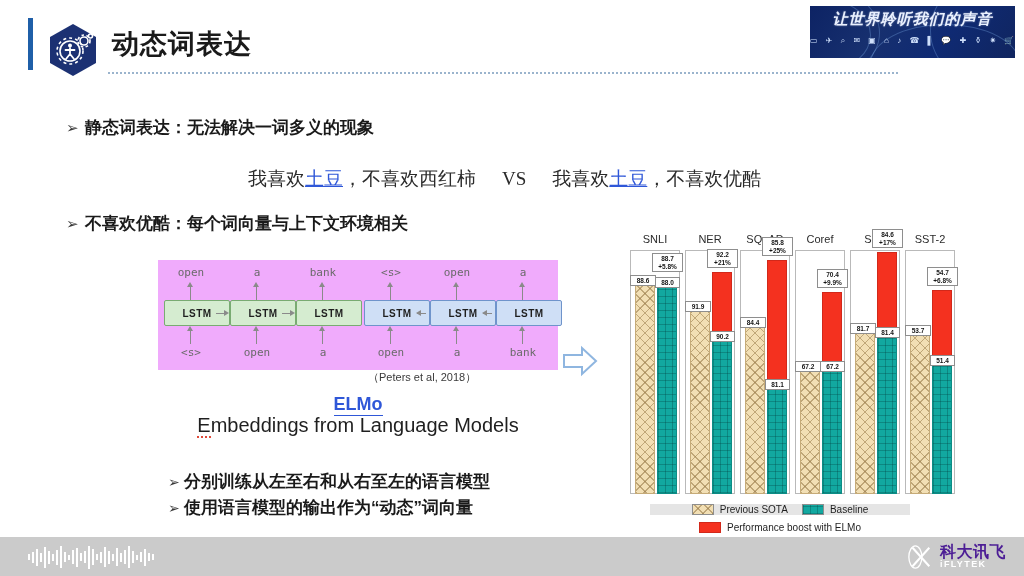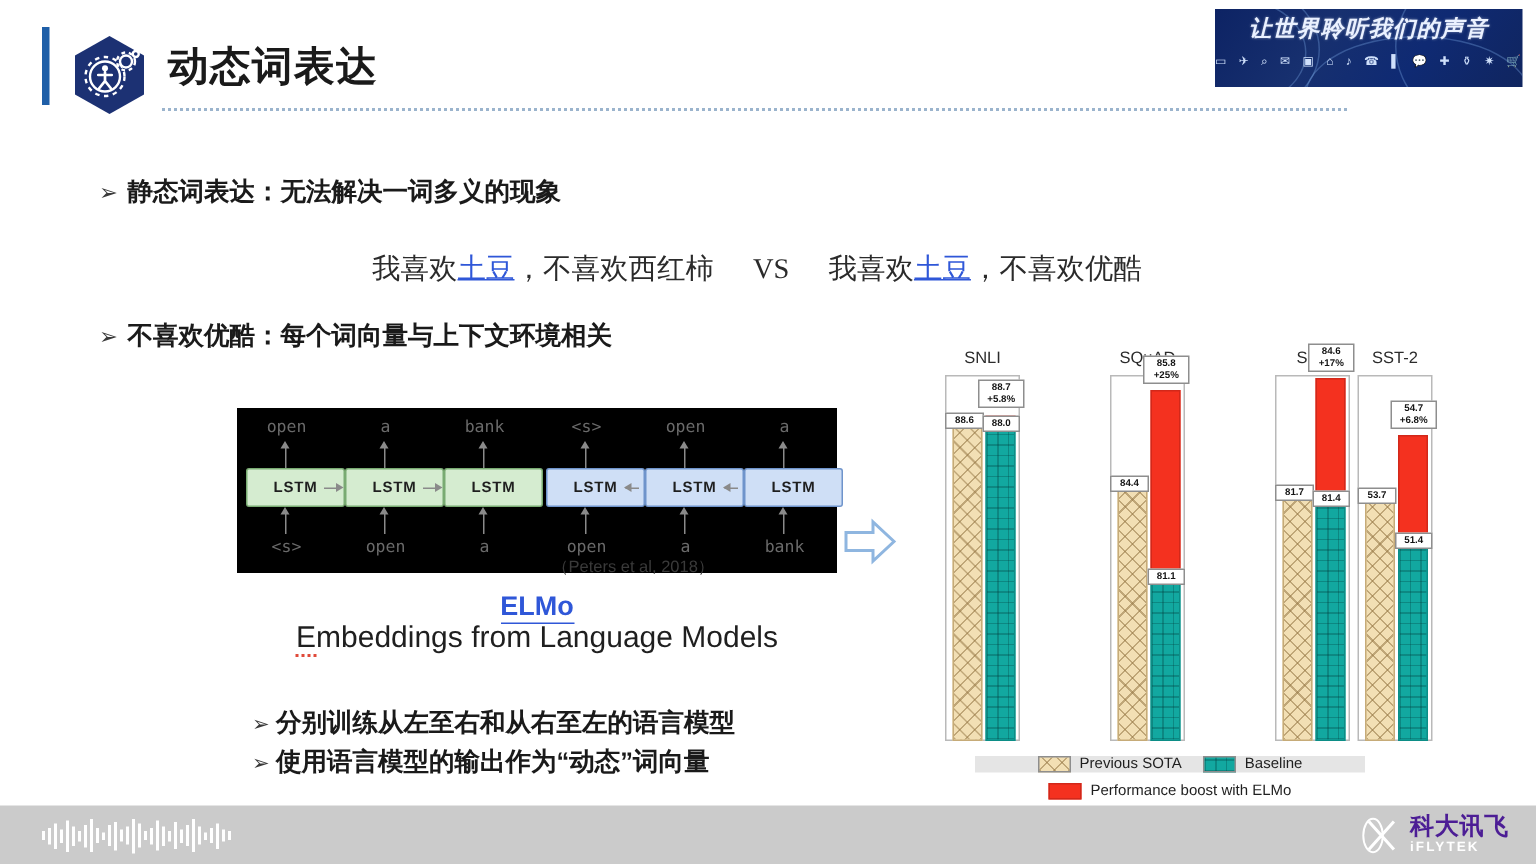--- a/index.html
+++ b/index.html
@@ -65,22 +65,22 @@
   #example-line {
     position: absolute; left: 248px; top: 166px;
     font-family: "Liberation Serif", "DejaVu Serif", serif;
     font-size: 19px; color: #2b2b2b; white-space: nowrap;
   }
   .kw-blue { color: #2f57d8; text-decoration: underline; }
   .vs-gap { display: inline-block; width: 26px; }
 
   
   #lstm-panel {
-    position: absolute; left: 158px; top: 272px; width: 400px; height: 110px;
-    background: #000000;
+    position: absolute; left: 158px; top: 260px; width: 400px; height: 110px;
+    background: #f0abfc;
   }
   .tok {
     position: absolute; font-family: "DejaVu Sans Mono", monospace;
     font-size: 11px; color: #6a6a6a; text-align: center; width: 54px;
   }
   .lstm-box {
     position: absolute; width: 66px; height: 26px; border-radius: 2px;
     font-size: 10px; font-weight: bold; color: #1f1f1f;
     display: flex; align-items: center; justify-content: center;
     letter-spacing: .5px;
@@ -345,32 +345,52 @@
     <div class="task-label">SNLI</div>
     <div class="task-frame"></div>
     <div class="bar-sota" style="height:216.3px;"></div>
     <div class="bar-base" style="height:214.8px;"></div>
     <div class="bar-boost" style="bottom:214.8px; height:1.7px;"></div>
     <div class="val-tag tag-sota" style="bottom:208px;">88.6</div>
     <div class="val-tag tag-base" style="bottom:206px;">88.0</div>
     <div class="val-tag tag-elmo" style="bottom:222px;"><span>88.7</span><br><span>+5.8%</span></div>
   </div>
 
+  <div class="task-group" style="left:71px;">
+    <div class="task-label">NER</div>
+    <div class="task-frame"></div>
+    <div class="bar-sota" style="height:190px;"></div>
+    <div class="bar-base" style="height:160px;"></div>
+    <div class="bar-boost" style="bottom:160px; height:62px;"></div>
+    <div class="val-tag tag-sota" style="bottom:182px;">91.9</div>
+    <div class="val-tag tag-base" style="bottom:152px;">90.2</div>
+    <div class="val-tag tag-elmo" style="bottom:226px;"><span>92.2</span><br><span>+21%</span></div>
+  </div>
 
   <div class="task-group" style="left:126px;">
     <div class="task-label">SQuAD</div>
     <div class="task-frame"></div>
     <div class="bar-sota" style="height:174px;"></div>
     <div class="bar-base" style="height:112px;"></div>
     <div class="bar-boost" style="bottom:112px; height:122px;"></div>
     <div class="val-tag tag-sota" style="bottom:166px;">84.4</div>
     <div class="val-tag tag-base" style="bottom:104px;">81.1</div>
     <div class="val-tag tag-elmo" style="bottom:238px;"><span>85.8</span><br><span>+25%</span></div>
   </div>
 
+  <div class="task-group" style="left:181px;">
+    <div class="task-label">Coref</div>
+    <div class="task-frame"></div>
+    <div class="bar-sota" style="height:130px;"></div>
+    <div class="bar-base" style="height:130px;"></div>
+    <div class="bar-boost" style="bottom:130px; height:72px;"></div>
+    <div class="val-tag tag-sota" style="bottom:122px;">67.2</div>
+    <div class="val-tag tag-base" style="bottom:122px;">67.2</div>
+    <div class="val-tag tag-elmo" style="bottom:206px;"><span>70.4</span><br><span>+9.9%</span></div>
+  </div>
 
   <div class="task-group" style="left:236px;">
     <div class="task-label">SRL</div>
     <div class="task-frame"></div>
     <div class="bar-sota" style="height:168px;"></div>
     <div class="bar-base" style="height:164px;"></div>
     <div class="bar-boost" style="bottom:164px; height:78px;"></div>
     <div class="val-tag tag-sota" style="bottom:160px;">81.7</div>
     <div class="val-tag tag-base" style="bottom:156px;">81.4</div>
     <div class="val-tag tag-elmo" style="bottom:246px;"><span>84.6</span><br><span>+17%</span></div>

